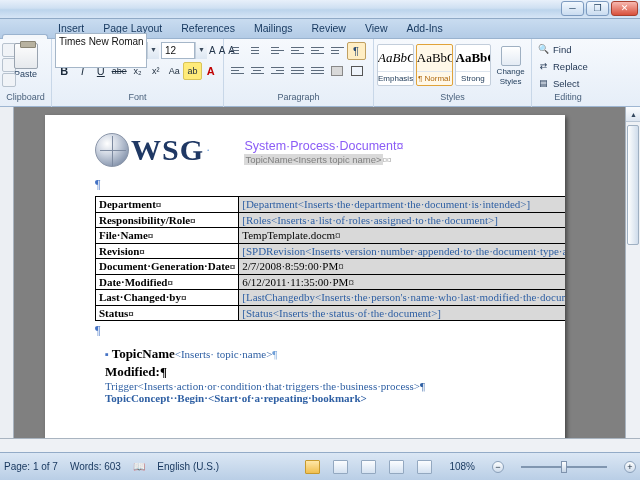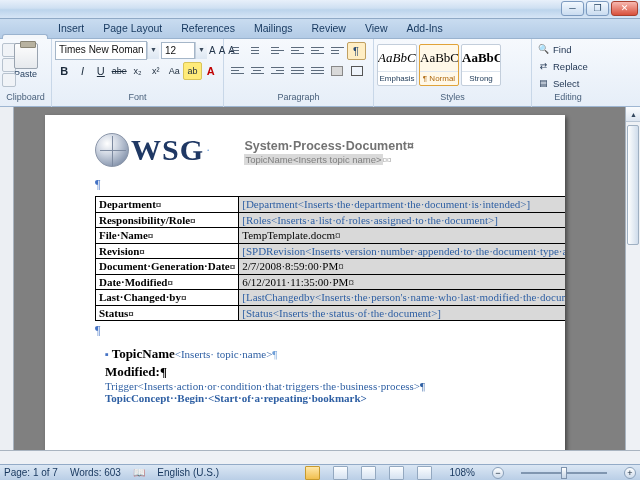--- a/index.html
+++ b/index.html
@@ -48,21 +48,21 @@
                border:1px solid #9aa4b0; border-radius:2px; position:relative; }
   .paste-ico:after { content:""; position:absolute; left:5px; top:-3px; width:14px; height:5px;
                      background:#b8b2a0; border:1px solid #8a8575; border-radius:1px; }
   .paste-lbl { font-size:9px; color:#253f5e; }
   .clip-mini { position:absolute; left:2px; top:4px; width:14px; }
   .mini-ico { width:14px; height:14px; margin-bottom:1px; border:1px solid #b7c2ce; background:#f0f3f7; border-radius:2px;}
 
   
   .g-font { width:172px; }
   .row { display:flex; align-items:center; height:19px; margin-bottom:1px; }
-  .fontname { width:92px; height:19px; border:1px solid #a5b6c8; background:#fff; font-size:10px;
+  .fontname { width:92px; height:35px; border:1px solid #a5b6c8; background:#fff; font-size:10px;
               padding:1px 14px 1px 3px; position:relative; color:#111; line-height:13px; overflow:hidden; white-space:nowrap;}
   .fontsize { width:34px; height:17px; border:1px solid #a5b6c8; background:#fff; font-size:10px;
               padding:1px 12px 1px 3px; margin-left:2px; color:#111; line-height:13px;}
   .combo-arrow { width:12px; height:17px; border-left:1px solid #c3cfdc; background:linear-gradient(to bottom,#f7fafd,#dde7f2);
                  display:inline-block; font-size:7px; text-align:center; line-height:16px; color:#3a4a5c; }
   .combowrap { display:flex; align-items:center; }
   .sbtn { width:17px; height:17px; margin-left:1px; border:1px solid transparent; border-radius:2px;
           font-size:10px; text-align:center; line-height:16px; color:#22344a; }
   .fbtn { width:19px; height:18px; border:1px solid transparent; border-radius:2px; text-align:center;
           line-height:17px; font-size:11px; color:#1c2b3c; }
@@ -98,21 +98,21 @@
 
   .logo-row { display:flex; align-items:flex-start; }
   .wsg { display:flex; align-items:center; margin-left:42px; }
   .globe { width:34px; height:34px; border-radius:50%;
            background:radial-gradient(circle at 35% 30%, #ffffff 0%, #cfd6e2 35%, #8d9bb2 75%, #5e6c84 100%);
            border:1px solid #8a95a8; position:relative; margin-right:2px; }
   .globe:before { content:""; position:absolute; left:4px; top:16px; width:26px; height:1px; background:#7d8aa0; }
   .globe:after { content:""; position:absolute; left:16px; top:2px; width:1px; height:30px; background:#7d8aa0; }
   .wsgtext { font-family:"Liberation Serif", serif; font-size:30px; font-weight:bold; color:#1f3864; letter-spacing:1px; }
   .title-block { margin-left:34px; margin-top:6px; }
-  .sysproc { font-family:"Liberation Sans", sans-serif; font-size:12.5px; font-weight:bold; color:#737373; letter-spacing:0px;}
+  .sysproc { font-family:"Liberation Sans", sans-serif; font-size:12.5px; font-weight:normal; color:#8b5cf6; letter-spacing:0px;}
   .topicname-field { background:#d9d9d9; font-family:"Liberation Sans", sans-serif; font-size:9.5px;
                      color:#7f7f7f; padding:0 1px; display:inline-block; margin-top:1px;}
   .pilcrow { color:#6f9fd8; font-family:"Liberation Serif",serif; }
 
   .para-mark { margin:10px 0 4px 42px; font-size:12px; color:#4472c4; }
 
   table.doctable { border-collapse:collapse; width:420px; margin-left:42px; margin-top:2px; }
   table.doctable td { border:1px solid #000; padding:1px 3px; vertical-align:top;
                       font-family:"Liberation Serif", serif; font-size:11px; line-height:12.5px;}
   td.c1 { width:162px; font-weight:bold; }
@@ -128,21 +128,21 @@
 
   
   .vscroll { position:absolute; right:0; top:0; width:15px; height:100%; background:#eef1f5; border-left:1px solid #a9b4c0; }
   .vthumb { position:absolute; left:1px; top:18px; width:12px; height:120px;
             background:linear-gradient(to right,#fdfefe,#cfdceb); border:1px solid #9fb0c2; border-radius:2px;}
   .scr-arrow { width:15px; height:15px; text-align:center; font-size:7px; line-height:15px; color:#33475e;
                background:linear-gradient(to bottom,#fafcfe,#dde6f1); border-bottom:1px solid #b9c6d5;}
   .hscroll { position:absolute; left:0; bottom:0; height:14px; width:100%; background:#eef1f5; border-top:1px solid #a9b4c0;}
 
   
-  .status { height:16px; background:linear-gradient(to bottom,#dbe7f4,#b9cee6);
+  .status { height:28px; background:linear-gradient(to bottom,#dbe7f4,#b9cee6);
             border-top:1px solid #93abc7; display:flex; align-items:center; font-size:10px; color:#16365d; padding:0 4px; }
   .status .seg { margin-right:12px; white-space:nowrap; }
   .status .right { margin-left:auto; display:flex; align-items:center;gap:11px; }
   .viewbtn { width:15px; height:14px; border:1px solid #93a8c0; background:linear-gradient(to bottom,#fbfdff,#d5e2f1);
              margin-right:2px; border-radius:1px; }
   .viewbtn.on { background:linear-gradient(to bottom,#ffe7a8,#f0bf4f); border-color:#c79a2e;}
   .zoomslider { width:86px; height:14px; position:relative; margin:0 6px; }
   .zoomtrack { position:absolute; top:6px; left:0; width:86px; height:2px; background:#8096b0; }
   .zoomthumb { position:absolute; top:1px; left:40px; width:6px; height:12px;
                background:linear-gradient(to bottom,#fff,#c6d5e6); border:1px solid #7f93ad; }
@@ -316,20 +316,24 @@
           <div class="prev" style="font-style:italic;font-family:'Liberation Serif',serif">AaBbCcI</div>
           <div class="nm">Emphasis</div>
         </div>
         <div class="stylebox sel">
           <div class="prev" style="font-family:'Liberation Serif',serif">AaBbCcI</div>
           <div class="nm" style="color:#b06a10">¶ Normal</div>
         </div>
         <div class="stylebox">
           <div class="prev" style="font-weight:bold;font-family:'Liberation Serif',serif">AaBbCcI</div>
           <div class="nm">Strong</div>
+        </div>
+        <div class="chgstyles">
+          <div class="chg-ico"></div>
+          <span>Change Styles</span>
         </div>
       </div>
       <div class="glabel">Styles</div>
     </div>
 
     <div class="group g-edit">
       <div class="ebtn">
         <span class="ei">🔍</span>
         <span>Find</span>
       </div>

